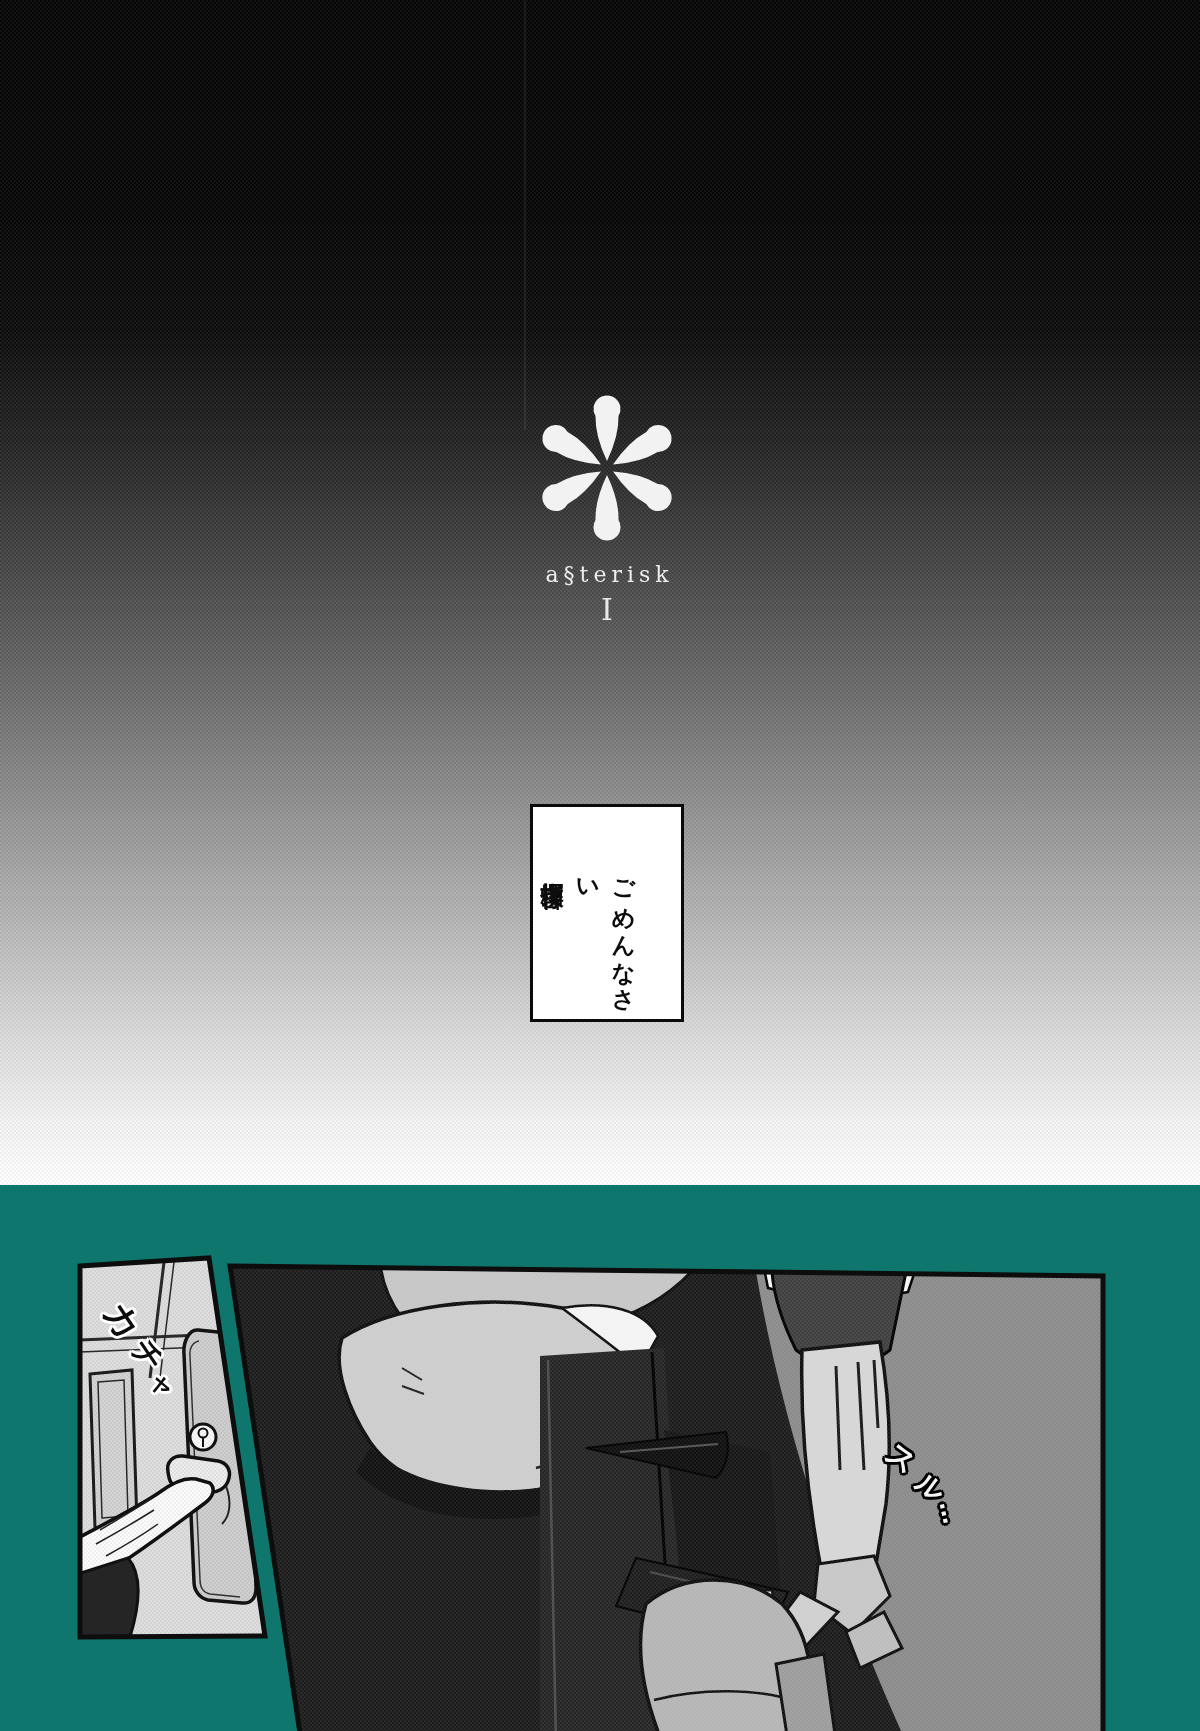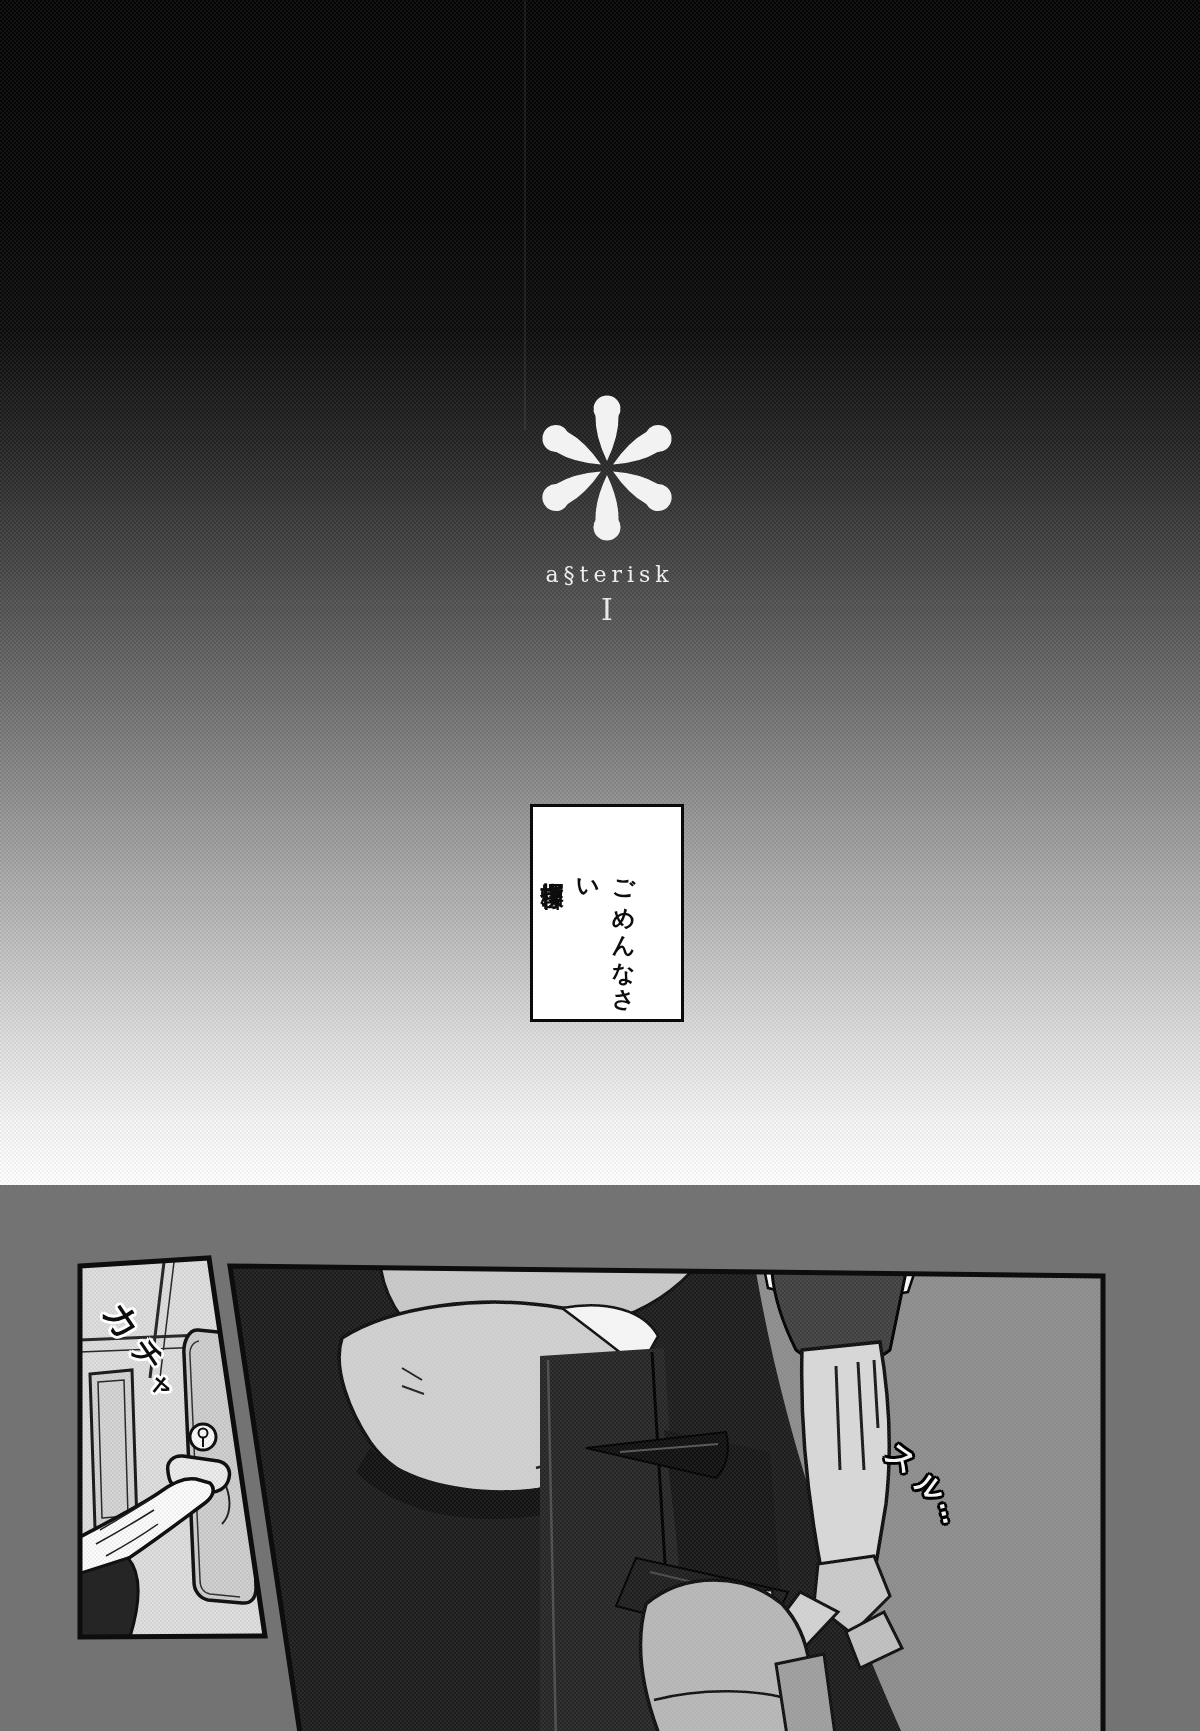--- a/index.html
+++ b/index.html
@@ -1,18 +1,18 @@
 <!DOCTYPE html>
 <html><head>
 <meta charset="utf-8">
 <style>
   html,body { margin:0; padding:0; background:#e9e9e9; }
   .page {
     position:relative; width:1200px; height:1731px; margin:0 auto;
-    background:#737373; overflow:hidden;
+    background:#0f766e; overflow:hidden;
     font-family:"DejaVu Sans", sans-serif;
   }
   
   .grad {
     position:absolute; left:0; top:0; width:1200px; height:1185px;
     background-image:
       repeating-conic-gradient(rgba(255,255,255,0.055) 0% 25%, rgba(0,0,0,0.045) 0% 50%),
       linear-gradient(to bottom,
         #050505 0%, #060606 18%, #0d0d0d 28%, #262626 38%,
         #474747 48%, #6a6a6a 58%, #909090 68%, #b6b6b6 78%,

